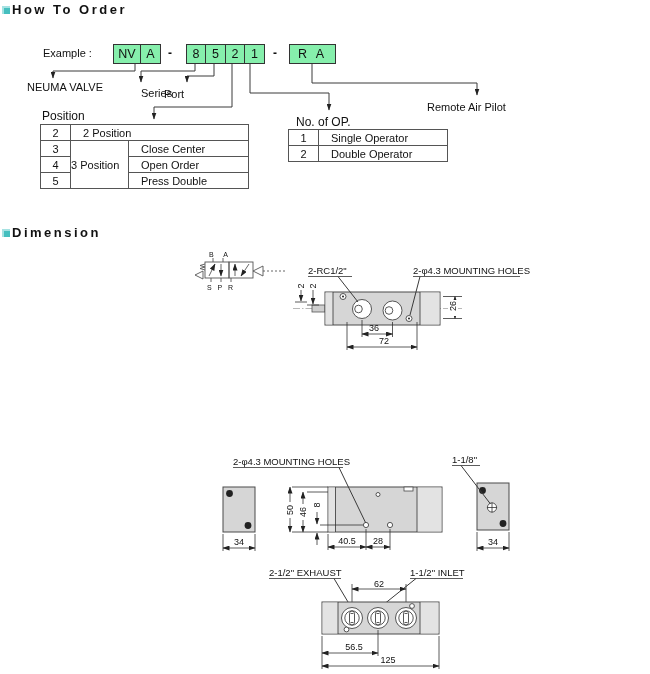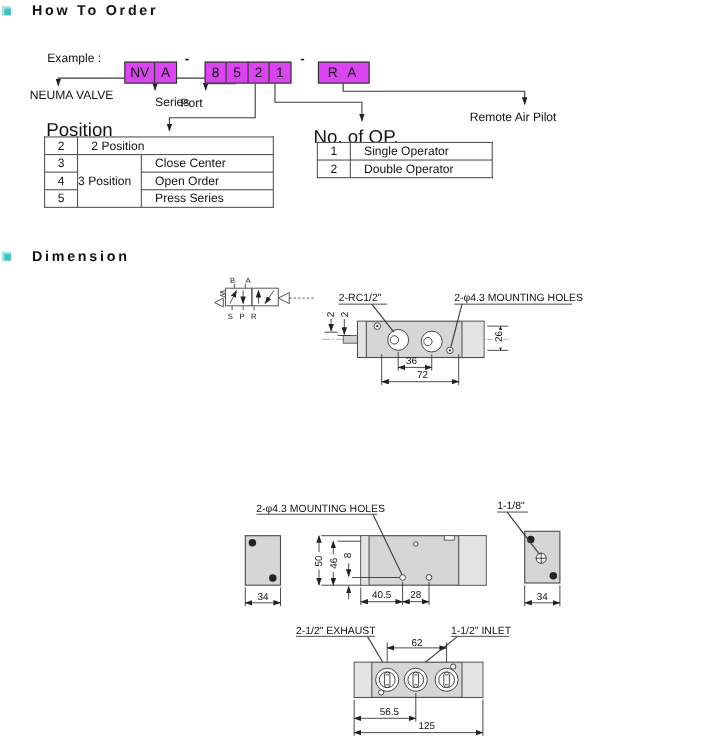--- a/index.html
+++ b/index.html
@@ -1,28 +1,28 @@
 <!DOCTYPE html>
 <html><head>
 <meta charset="utf-8">
 <style>
   html,body{margin:0;padding:0}
   body{width:650px;height:674px;position:relative;background:#fff;
        font-family:"Liberation Sans",sans-serif;color:#111;overflow:hidden}
   .ov{position:absolute;left:0;top:0;z-index:1}
-  .sec-header{position:absolute;left:2px;display:flex;align-items:center;gap:19px;z-index:2}
+  .sec-header{position:absolute;left:2px;display:flex;align-items:center;gap:2px;z-index:2}
   .bullet{width:8px;height:8px;background:#45bfbf;box-shadow:inset 2px 2px 0 #a6e2e2;display:inline-block}
   .sec-title{font-size:13px;font-weight:bold;letter-spacing:2.5px;white-space:nowrap}
   .example-label{position:absolute;left:43px;top:47px;font-size:11px;z-index:2}
-  .code-box{position:absolute;top:56px;display:flex;height:18px;border:1.2px solid #333;background:#d946ef;z-index:2}
+  .code-box{position:absolute;top:44px;display:flex;height:18px;border:1.2px solid #333;background:#86efac;z-index:2}
   .code-cell{display:flex;align-items:center;justify-content:center;font-size:12.5px;border-right:1px solid #333}
   .code-cell:last-child{border-right:none}
   .dash{position:absolute;top:46px;font-size:12px;font-weight:bold;z-index:2}
   .callout{position:absolute;font-size:11px;white-space:nowrap;z-index:2}
-  .tbl-title{position:absolute;font-size:17px;z-index:2}
+  .tbl-title{position:absolute;font-size:12px;z-index:2}
   table.t{position:absolute;border-collapse:collapse;font-size:11px;z-index:2;background:#fff}
   .t td{border:1px solid #555;height:13px;padding:1px 2px 1px 12px;white-space:nowrap}
   .t td.c{text-align:center;padding:1px 0}
   .t td.g{text-align:left;padding:1px 0}
   svg .ln{fill:none;stroke:#3a3a3a;stroke-width:1}
   svg .dim{fill:none;stroke:#333;stroke-width:.8}
   svg .body{fill:#d6d6d6;stroke:#4a4a4a;stroke-width:1}
   svg .lite{fill:#e3e3e3;stroke:none}
   svg .hole{fill:#fff;stroke:#444;stroke-width:.9}
   svg .ring{fill:none;stroke:#444;stroke-width:.9}
@@ -84,26 +84,26 @@
     <td class="c">3</td>
     <td class="g" rowspan="3">3 Position</td>
     <td>Close Center</td>
   </tr>
   <tr>
     <td class="c">4</td>
     <td>Open Order</td>
   </tr>
   <tr>
     <td class="c">5</td>
-    <td>Press Series</td>
+    <td>Press Double</td>
   </tr>
 </tbody>
   </table>
 
-<span class="tbl-title" style="left:285px;top:115px">No. of OP.</span>
+<span class="tbl-title" style="left:296px;top:115px">No. of OP.</span>
 <table class="t" style="left:288px;top:129px">
   <colgroup>
       <col style="width:30px">
       <col style="width:129px">
     </colgroup>
   <tbody>
       <tr>
     <td class="c">1</td>
     <td>Single Operator</td>
   </tr>

